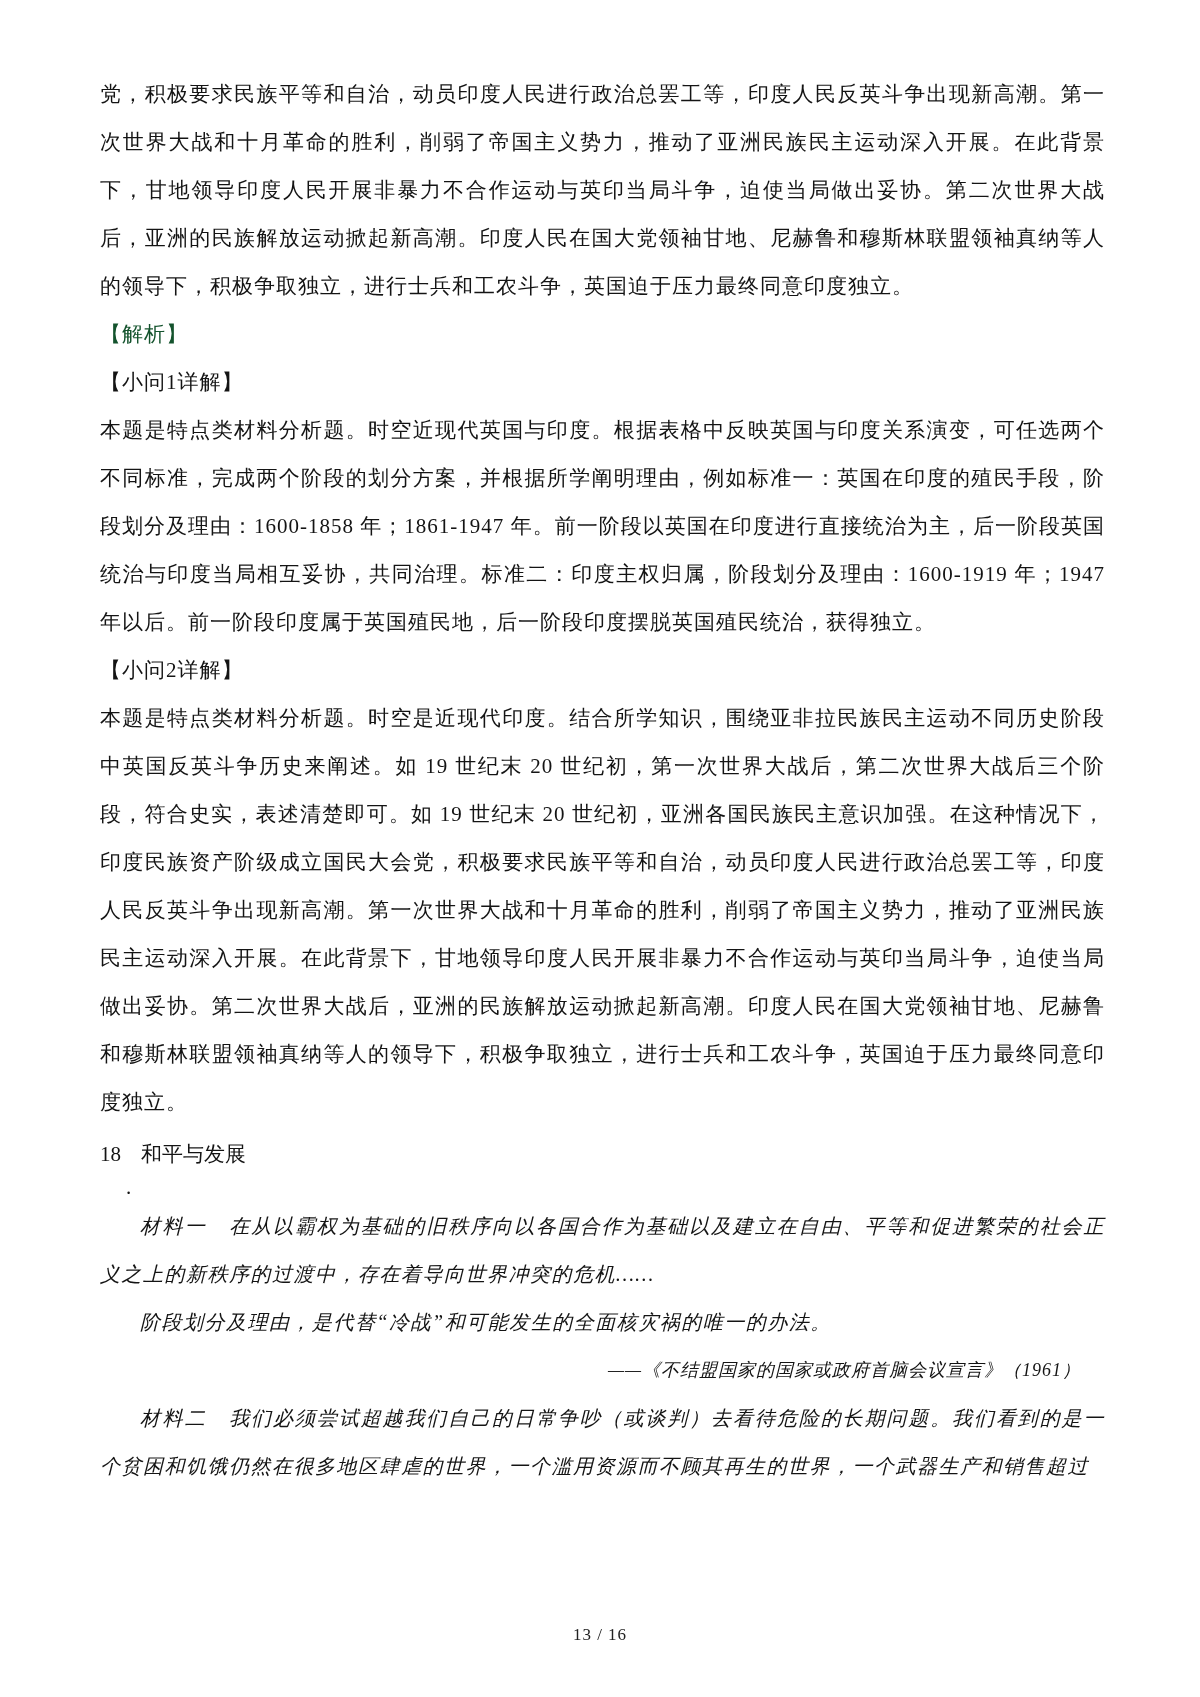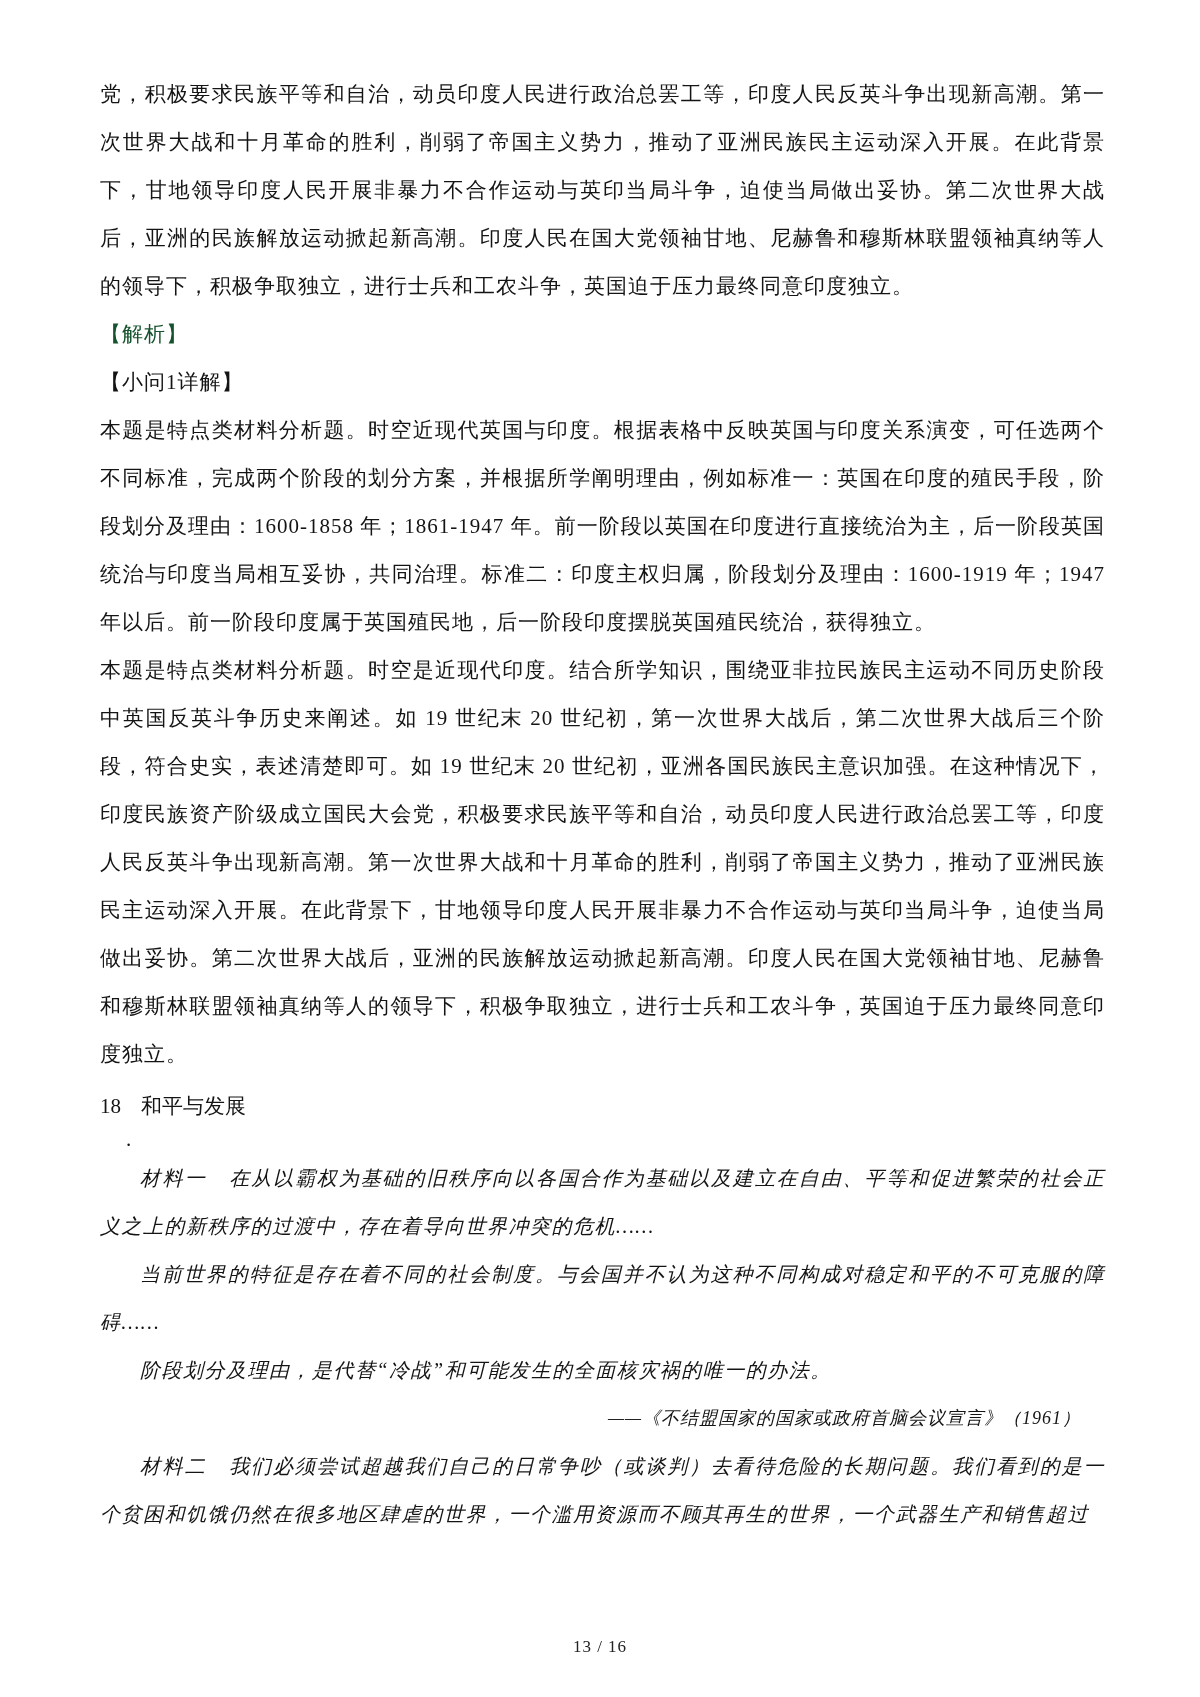--- a/index.html
+++ b/index.html
@@ -74,21 +74,21 @@
     font-style: italic;
     font-size: 18px;
     line-height: 48px;
     letter-spacing: 1px;
     text-align: right;
     padding-right: 24px;
     margin: 0;
   }
   .footer {
     position: absolute;
-    bottom: 40px;
+    bottom: 52px;
     left: 0;
     width: 1200px;
     text-align: center;
     font-size: 17px;
     letter-spacing: 1px;
     color: #222;
   }
 </style>
 </head>
 <body>
@@ -96,31 +96,31 @@
 <div class="page">
 
   <p class="body-text">党，积极要求民族平等和自治，动员印度人民进行政治总罢工等，印度人民反英斗争出现新高潮。第一次世界大战和十月革命的胜利，削弱了帝国主义势力，推动了亚洲民族民主运动深入开展。在此背景下，甘地领导印度人民开展非暴力不合作运动与英印当局斗争，迫使当局做出妥协。第二次世界大战后，亚洲的民族解放运动掀起新高潮。印度人民在国大党领袖甘地、尼赫鲁和穆斯林联盟领袖真纳等人的领导下，积极争取独立，进行士兵和工农斗争，英国迫于压力最终同意印度独立。</p>
 
   <p class="heading-line blue">【解析】</p>
 
   <p class="heading-line">【小问1详解】</p>
 
   <p class="body-text">本题是特点类材料分析题。时空近现代英国与印度。根据表格中反映英国与印度关系演变，可任选两个不同标准，完成两个阶段的划分方案，并根据所学阐明理由，例如标准一：英国在印度的殖民手段，阶段划分及理由：1600-1858 年；1861-1947 年。前一阶段以英国在印度进行直接统治为主，后一阶段英国统治与印度当局相互妥协，共同治理。标准二：印度主权归属，阶段划分及理由：1600-1919 年；1947 年以后。前一阶段印度属于英国殖民地，后一阶段印度摆脱英国殖民统治，获得独立。</p>
 
+  <p class="heading-line">【小问2详解】</p>
 
   <p class="body-text">本题是特点类材料分析题。时空是近现代印度。结合所学知识，围绕亚非拉民族民主运动不同历史阶段中英国反英斗争历史来阐述。如 19 世纪末 20 世纪初，第一次世界大战后，第二次世界大战后三个阶段，符合史实，表述清楚即可。如 19 世纪末 20 世纪初，亚洲各国民族民主意识加强。在这种情况下，印度民族资产阶级成立国民大会党，积极要求民族平等和自治，动员印度人民进行政治总罢工等，印度人民反英斗争出现新高潮。第一次世界大战和十月革命的胜利，削弱了帝国主义势力，推动了亚洲民族民主运动深入开展。在此背景下，甘地领导印度人民开展非暴力不合作运动与英印当局斗争，迫使当局做出妥协。第二次世界大战后，亚洲的民族解放运动掀起新高潮。印度人民在国大党领袖甘地、尼赫鲁和穆斯林联盟领袖真纳等人的领导下，积极争取独立，进行士兵和工农斗争，英国迫于压力最终同意印度独立。</p>
 
   <div class="q-number-line">
     <span>18</span><span class="q-title">和平与发展</span>
   </div>
   <div class="stray-dot">.</div>
 
   <p class="material"><span class="mat-label">材料一</span><span>在从以霸权为基础的旧秩序向以各国合作为基础以及建立在自由、平等和促进繁荣的社会正义之上的新秩序的过渡中，存在着导向世界冲突的危机……</span></p>
 
-  <p class="material">当前世界的特征是存在着不同的社会制度。与会国并不认为这种不同构成对稳定和平的不可克服的障碍……</p>
 
   <p class="material">阶段划分及理由，是代替“冷战”和可能发生的全面核灾祸的唯一的办法。</p>
 
   <p class="material-source">——《不结盟国家的国家或政府首脑会议宣言》（1961）</p>
 
   <p class="material"><span class="mat-label">材料二</span><span>我们必须尝试超越我们自己的日常争吵（或谈判）去看待危险的长期问题。我们看到的是一个贫困和饥饿仍然在很多地区肆虐的世界，一个滥用资源而不顾其再生的世界，一个武器生产和销售超过</span></p>
 
   <div class="footer">13 / 16</div>
 
 </div>

